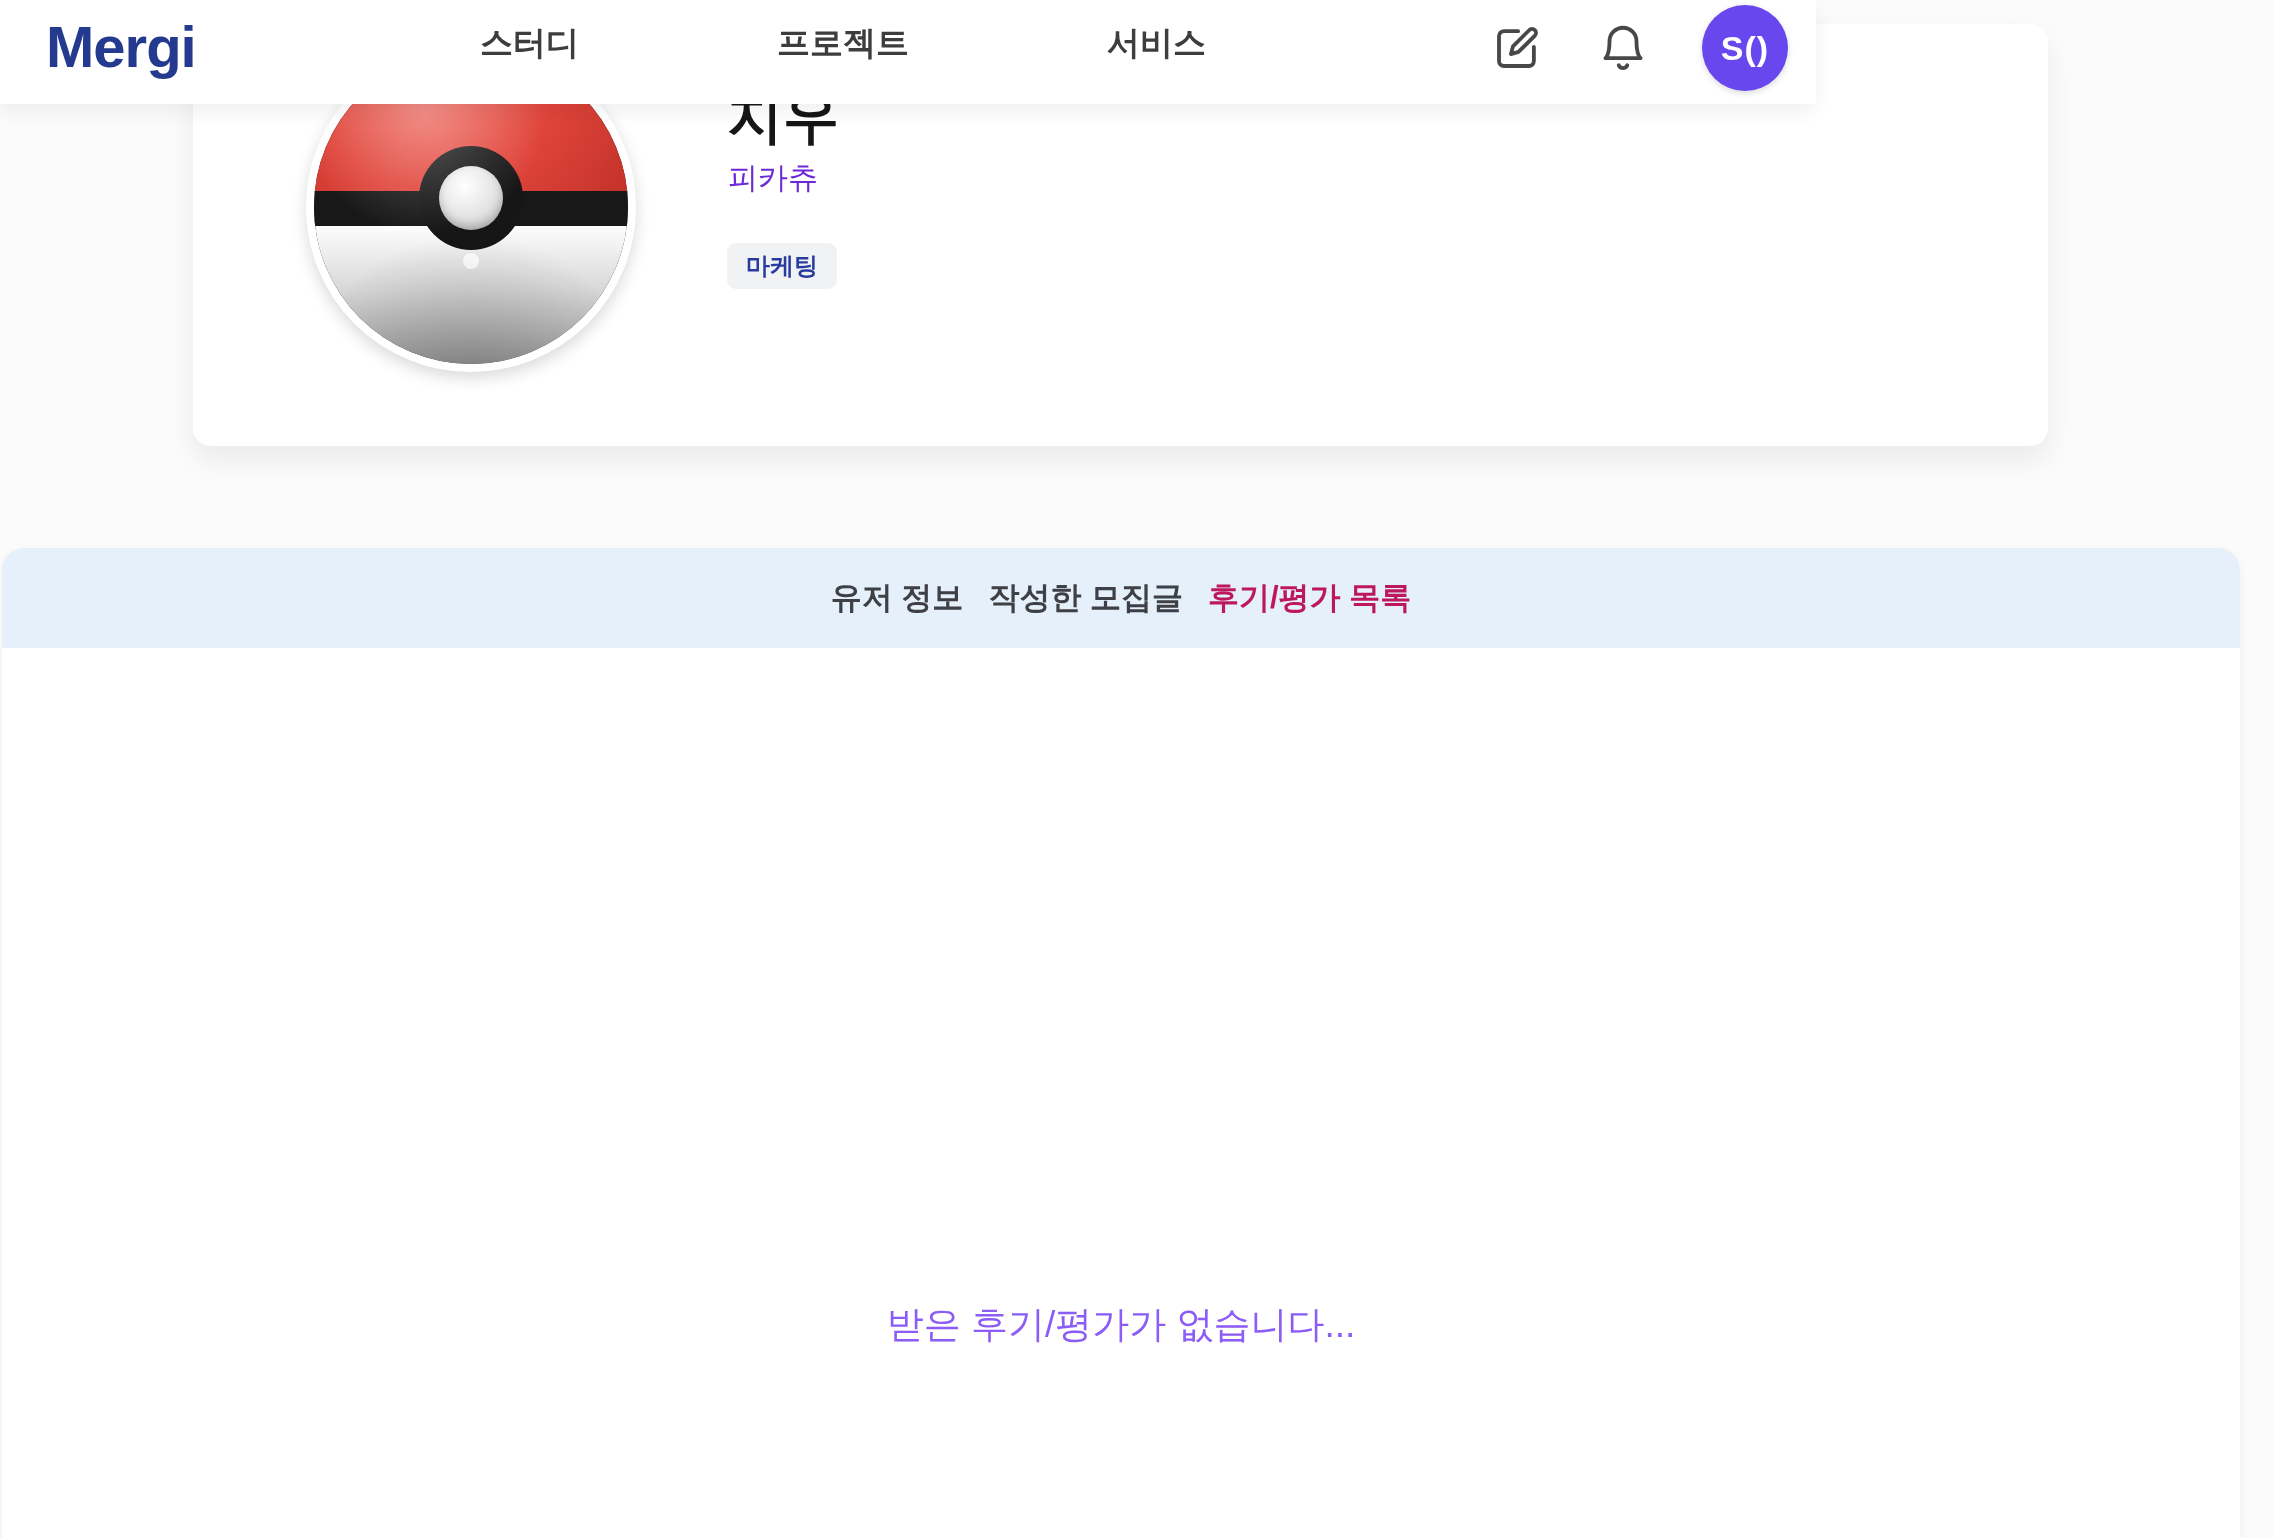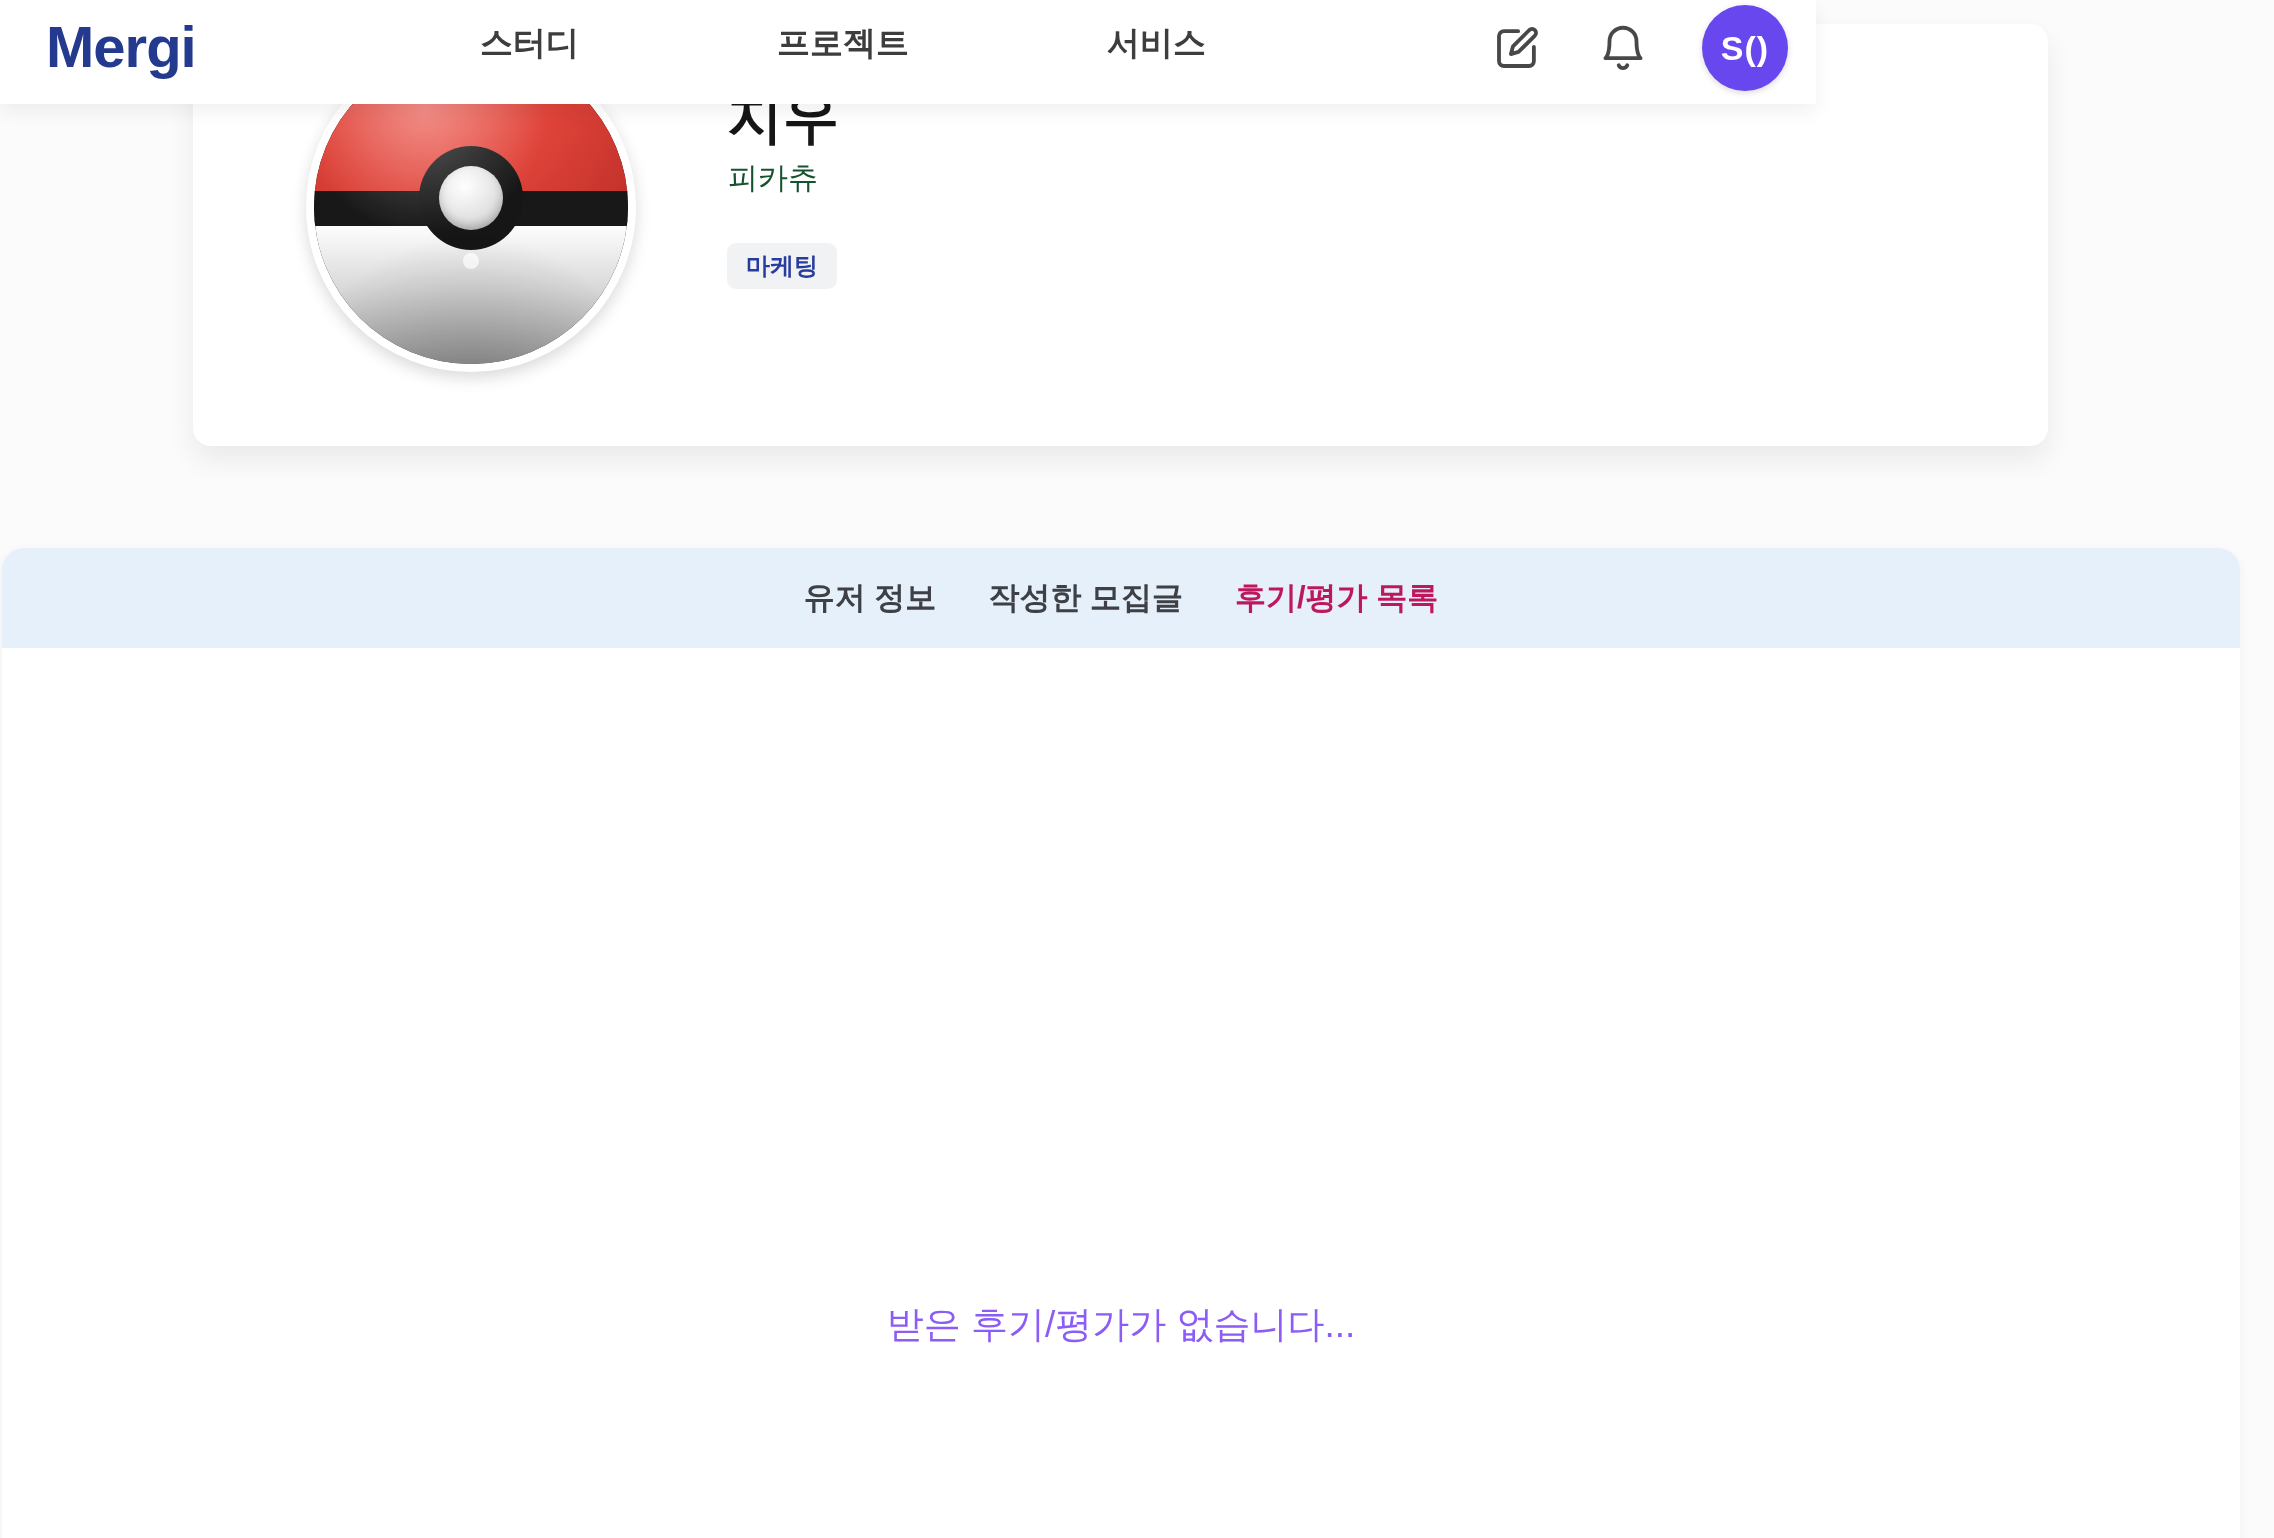--- a/index.html
+++ b/index.html
@@ -94,41 +94,41 @@
     transform:translate(-50%,0);
     background:#ffffff; border-radius:50%;
   }
   .profile-name {
     position:absolute; left:534px; top:62px;
     font-size:56px; font-weight:800; color:#161616; line-height:1.15;
     white-space:nowrap;
   }
   .profile-nickname {
     position:absolute; left:535px; top:134px;
-    font-size:30px; font-weight:400; color:#14532d;
+    font-size:30px; font-weight:400; color:#6d28d9;
     white-space:nowrap;
   }
   .profile-badge {
     position:absolute; left:534px; top:219px;
     background:#f1f2f4; border-radius:9px;
     padding:7px 19px;
     font-size:24px; font-weight:700; color:#273c9e;
     white-space:nowrap;
   }
 
   
   .panel {
     position:absolute; left:2px; top:548px; width:2238px; height:1050px;
     background:#ffffff; border-radius:22px 22px 0 0; z-index:5;
     box-shadow:0 2px 10px rgba(0,0,0,0.05);
   }
   .tabbar {
     position:absolute; left:0; top:0; width:100%; height:100px;
     background:#e5f0fa; border-radius:22px 22px 0 0;
-    display:flex; align-items:center; justify-content:center; gap:52px;
+    display:flex; align-items:center; justify-content:center; gap:25px;
   }
   .tab {
     font-size:31px; font-weight:700; color:#3f4045;
     cursor:pointer; white-space:nowrap;
   }
   .tab.active { color:#be185d; }
   .empty-message {
     position:absolute; left:0; top:752px; width:100%;
     text-align:center;
     font-size:37px; font-weight:400; color:#8b5cf6;

